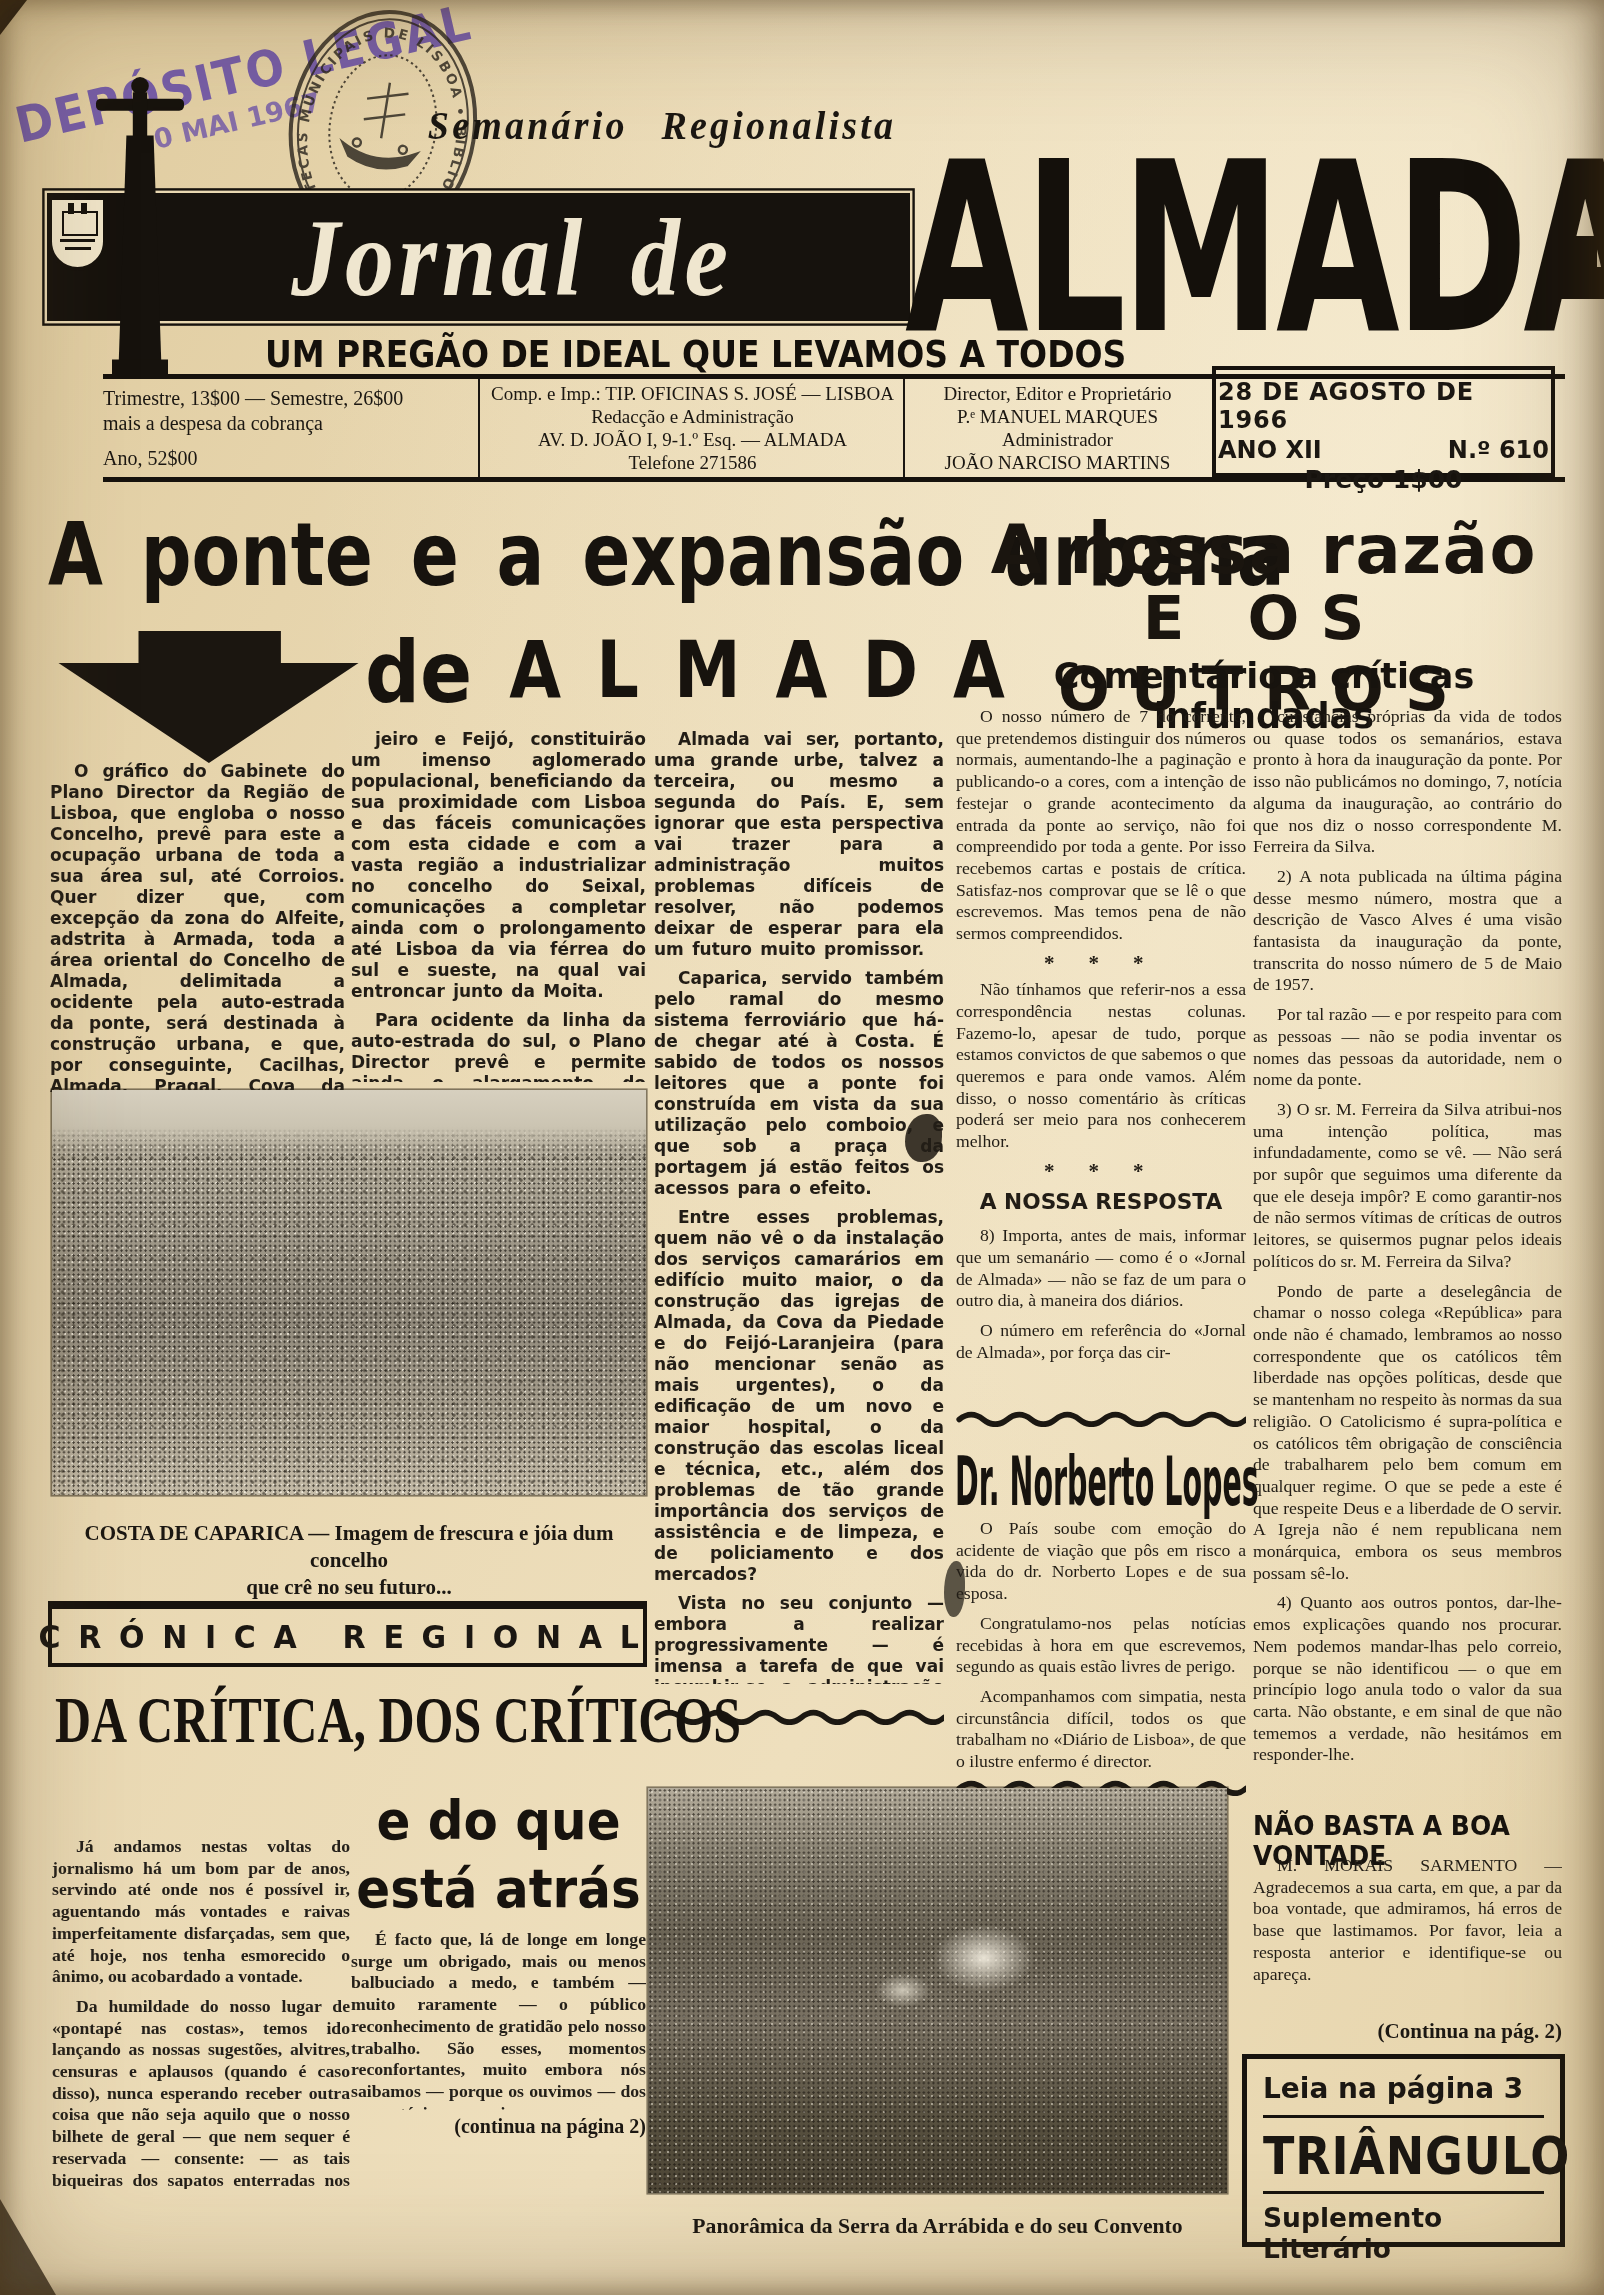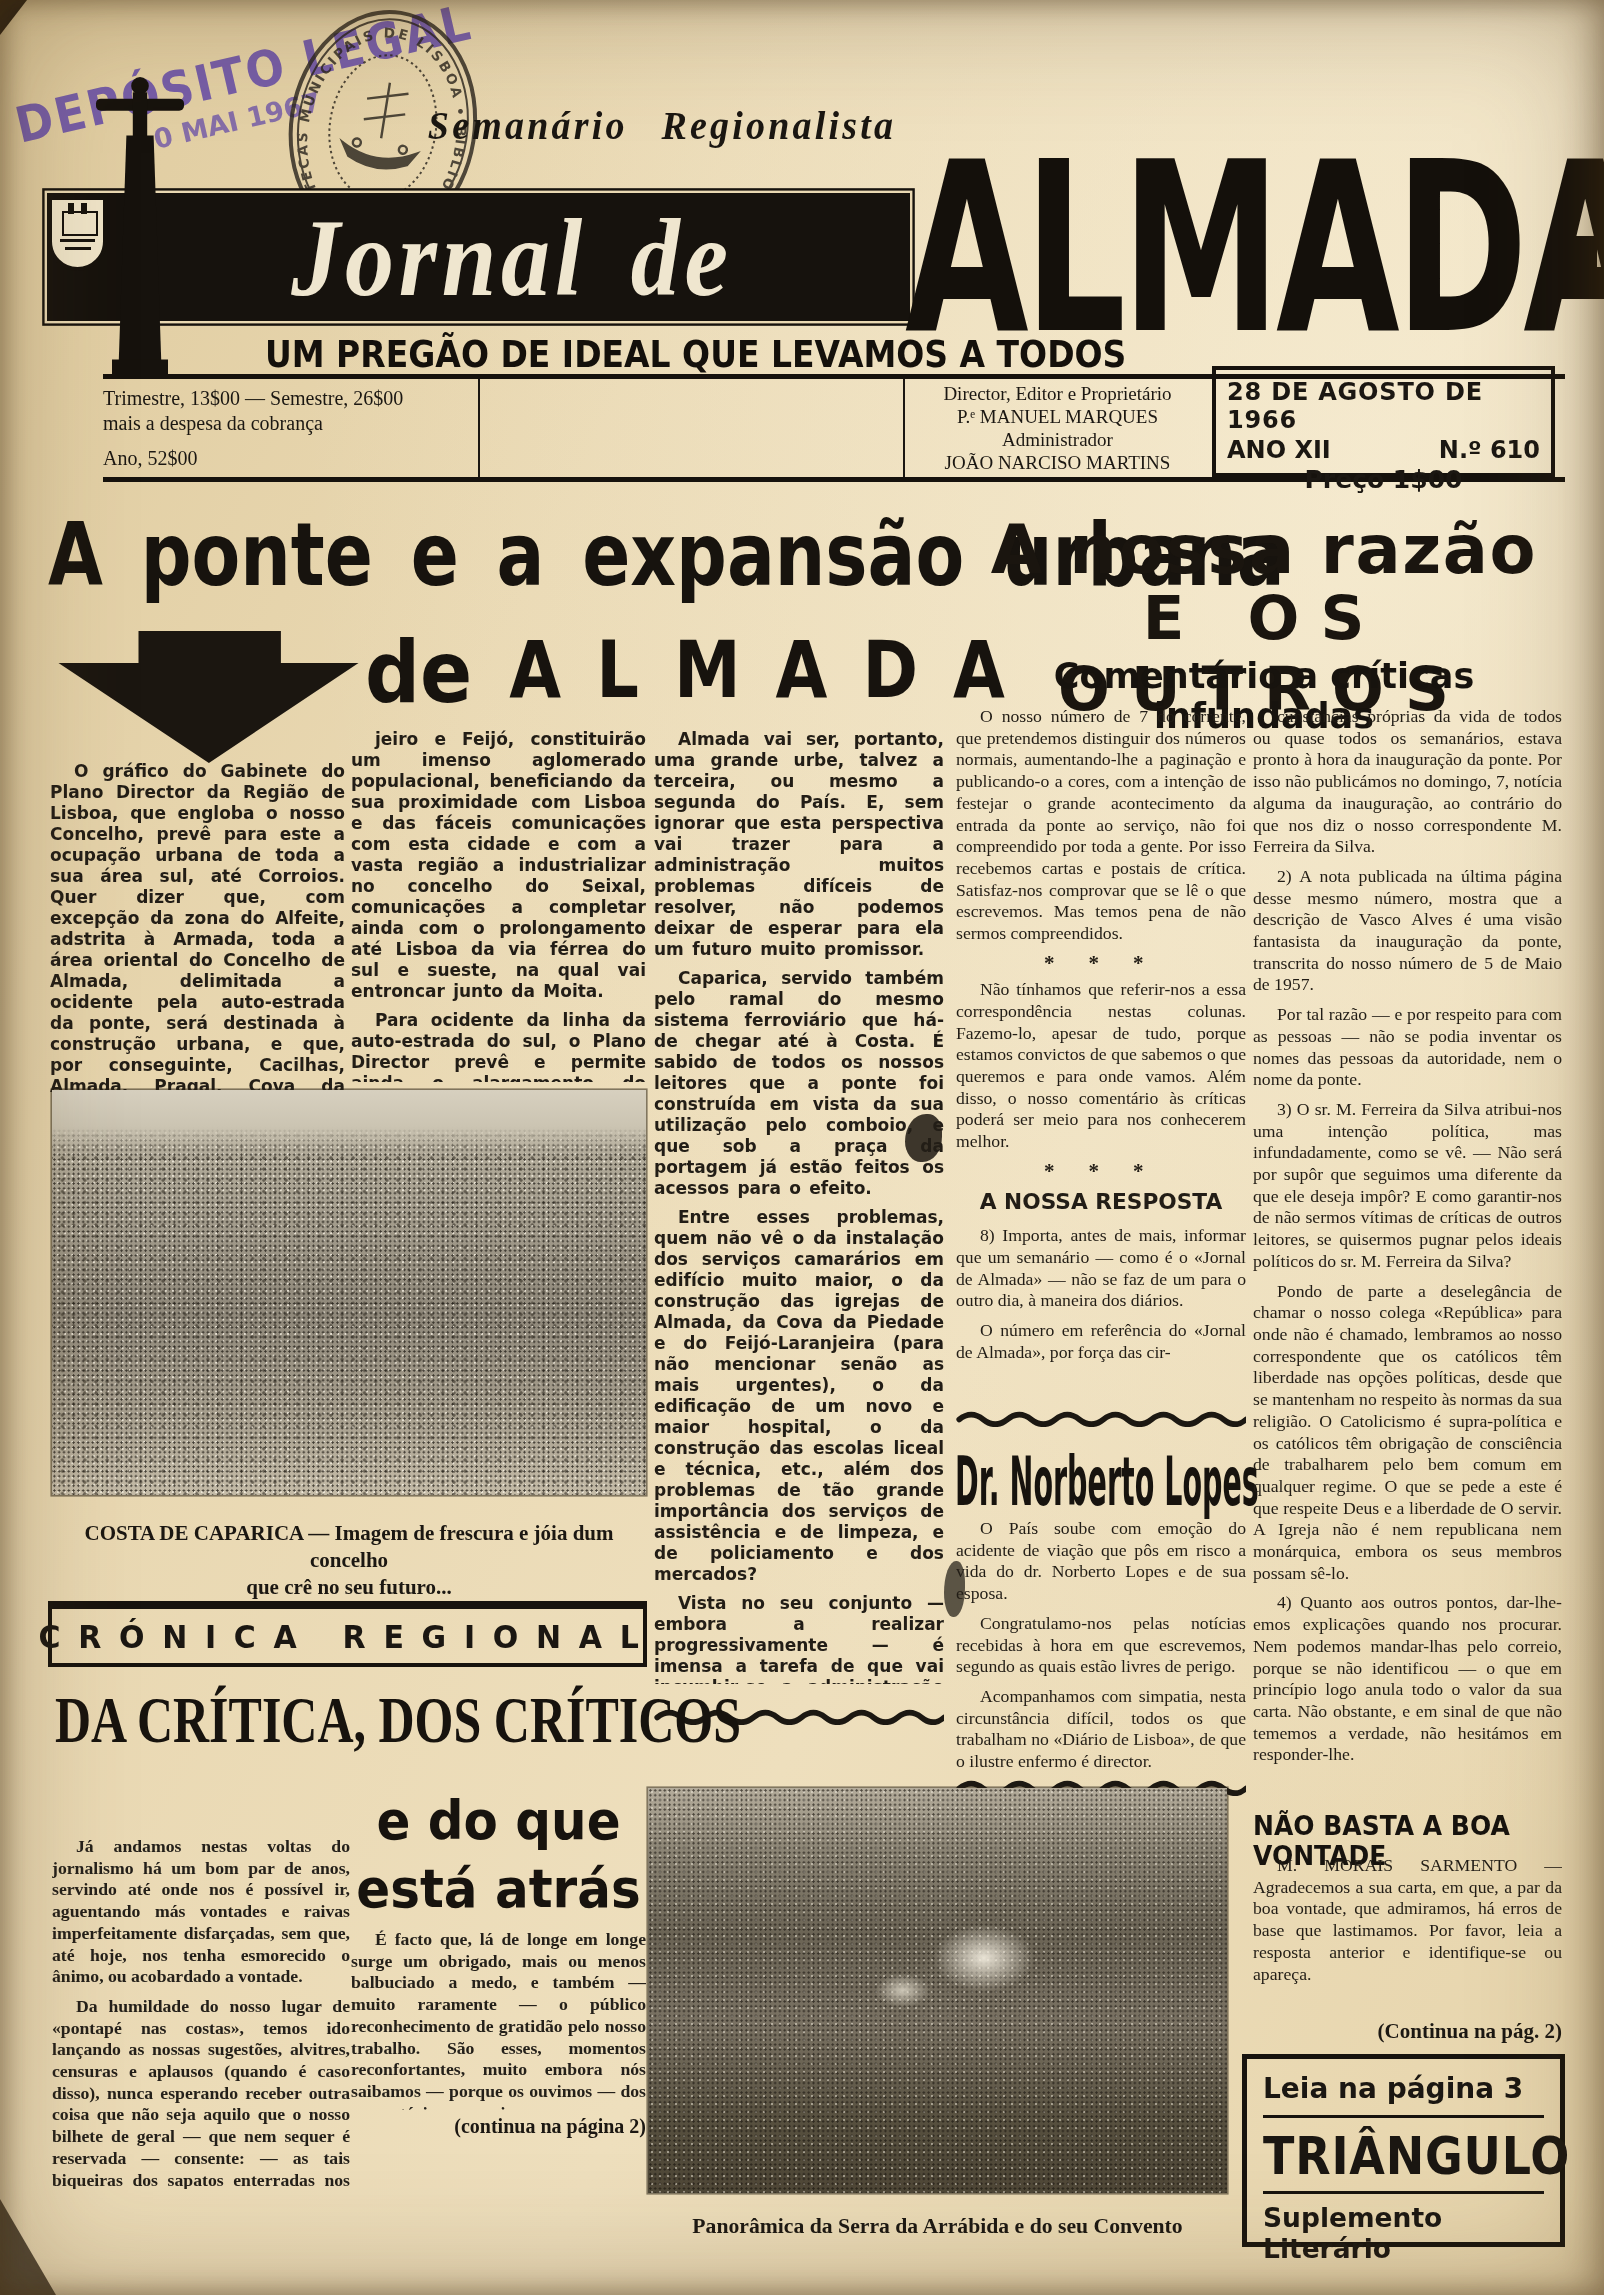--- a/index.html
+++ b/index.html
@@ -111,28 +111,34 @@
 
   <div class="abs sans nowrap" style="left:265px;top:332px;font-weight:bold;font-size:33px;transform:scaleY(1.12);transform-origin:left top;color:#14100b;">UM PREGÃO DE IDEAL QUE LEVAMOS A TODOS</div>
 
   <div class="abs" style="left:103px;top:374px;width:1462px;height:98px;border-top:5.6px solid #16120d;border-bottom:5.6px solid #16120d;box-sizing:content-box;">
     <div class="abs serif" style="left:0;top:7px;width:375px;text-align:left;font-size:20px;line-height:25px;">
       <div>Trimestre, 13$00 — Semestre, 26$00</div>
       <div>mais a despesa da cobrança</div>
       <div style="margin-top:9.6px;">Ano, 52$00</div>
     </div>
     <div class="abs rule-v" style="left:375px;top:0;height:98px;"></div>
+    <div class="abs serif" style="left:379px;top:3.2px;width:421px;text-align:center;font-size:19px;line-height:23px;">
+      <div>Comp. e Imp.: TIP. OFICINAS S. JOSÉ — LISBOA</div>
+      <div>Redacção e Administração</div>
+      <div>AV. D. JOÃO I, 9-1.º Esq. — ALMADA</div>
+      <div>Telefone 271586</div>
+    </div>
     <div class="abs rule-v" style="left:800px;top:0;height:98px;"></div>
     <div class="abs serif" style="left:804px;top:3.2px;width:301px;text-align:center;font-size:19px;line-height:23px;">
       <div>Director, Editor e Proprietário</div>
       <div>P.ᵉ MANUEL MARQUES</div>
       <div>Administrador</div>
       <div>JOÃO NARCISO MARTINS</div>
     </div>
-    <div class="abs sans" style="left:1109px;top:-13px;width:343px;height:111px;border:4.8px solid #16120d;background:inherit;padding:8px 11px;box-sizing:border-box;font-weight:bold;">
+    <div class="abs sans" style="left:1109px;top:-13px;width:343px;height:111px;border:4.8px solid #16120d;background:inherit;padding:8px 2px;box-sizing:border-box;font-weight:bold;">
       <div style="font-size:24px;letter-spacing:0.8px;">28 DE AGOSTO DE 1966</div>
       <div style="display:flex;justify-content:space-between;font-size:24px;margin-top:1.6px;">
         <span>ANO XII</span>
         <span>N.º 610</span>
       </div>
       <div style="text-align:center;font-size:25px;margin-top:1.6px;">Preço 1$00</div>
     </div>
   </div>
 
   <div class="abs" style="left:48px;top:504px;width:899px;text-align:center;">

